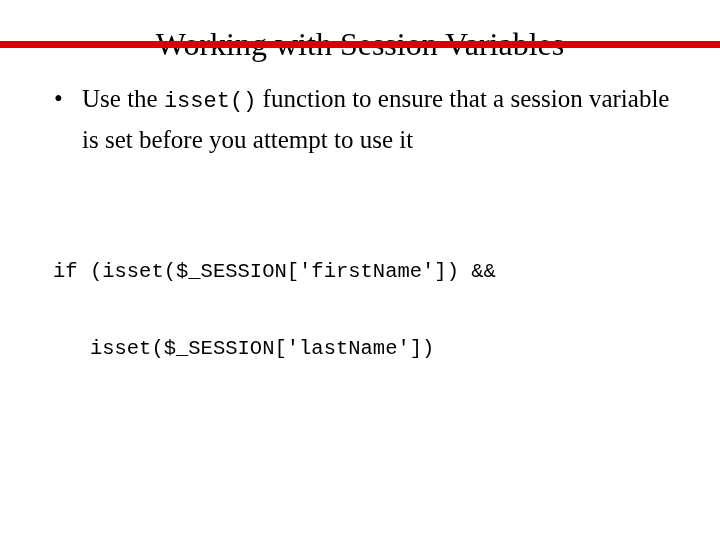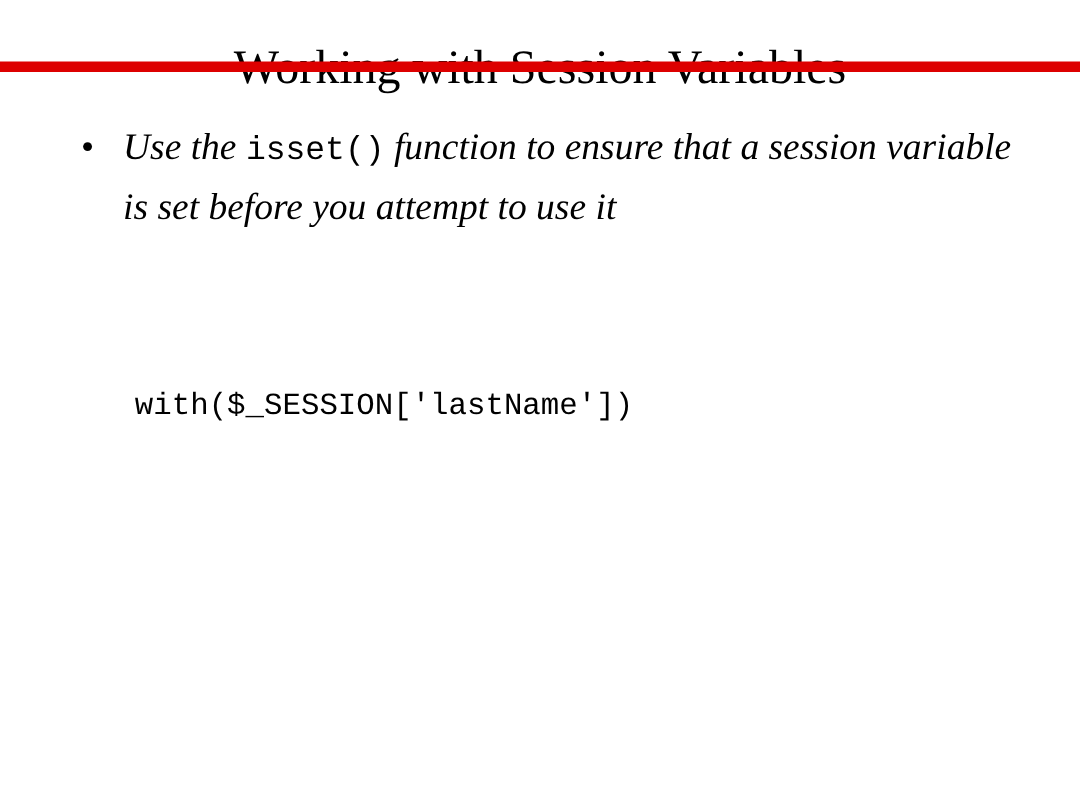--- a/index.html
+++ b/index.html
@@ -68,21 +68,20 @@
   }
   .bullet-dot {
     position: absolute;
     left: 8px;
     top: 0;
     font-size: 25px;
     line-height: 38px;
   }
   .bullet-text {
     display: inline;
-    font-style: italic;
   }
   .mono-inline {
     font-family: "Liberation Mono", "DejaVu Sans Mono", monospace;
     font-size: 22px;
     letter-spacing: 0px;
     text-align: right;
   }
 
   
   .code-block {
@@ -111,21 +110,22 @@
   <div class="title-rule"></div>
 
   <div class="bullet-block">
     <div class="bullet-row">
       <span class="bullet-dot">•</span>
       <span class="bullet-text">Use the </span><span class="mono-inline">isset()</span><span class="bullet-text"> function to ensure that a session variable is set before you attempt to use it</span>
     </div>
   </div>
 
   <div class="code-block">
-    <div class="code-line">   with($_SESSION['lastName'])</div>
+    <div class="code-line">if (isset($_SESSION['firstName']) &amp;&amp;</div>
+    <div class="code-line">   isset($_SESSION['lastName'])</div>
     
     
     
     
     
   </div>
 
 </div>
 
 </body></html>

